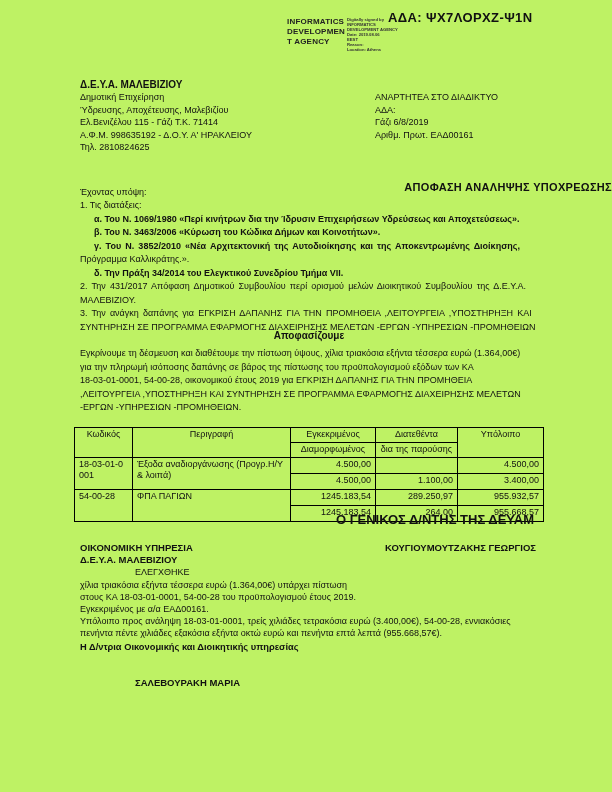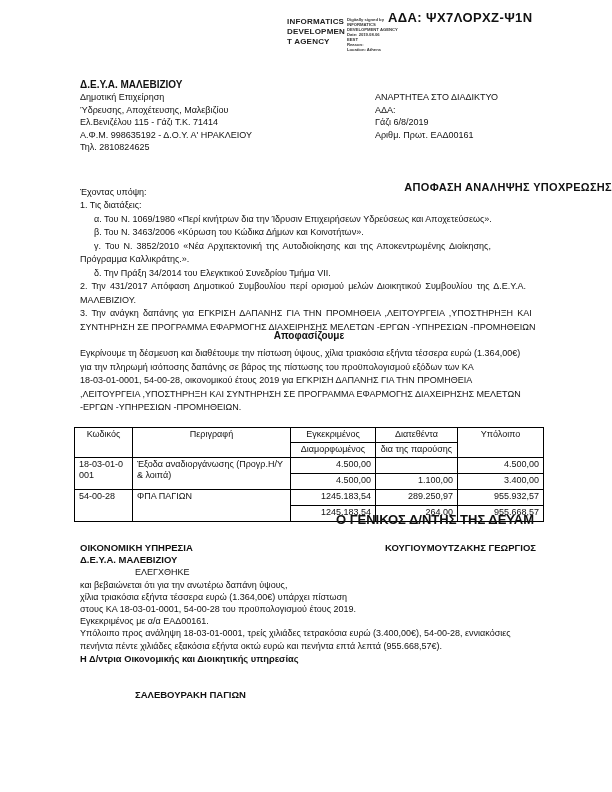--- a/index.html
+++ b/index.html
@@ -1,35 +1,35 @@
 <!DOCTYPE html>
 <html><head>
 <meta charset="utf-8">
 <style>
   html,body{margin:0;padding:0;background:#888;}
   .page{
-    position:relative;width:612px;height:792px;background:#ffffff;
+    position:relative;width:612px;height:792px;background:#bef264;
     font-family:"Liberation Sans", sans-serif;color:#111;overflow:hidden;
     margin:0 auto;
   }
   .abs{position:absolute;}
   .nw{white-space:nowrap;}
   
   .stamp-agency{left:287px;top:17px;width:62px;font-size:8px;font-weight:bold;line-height:10px;color:#222;letter-spacing:.2px;}
   .stamp-detail{left:347px;top:17px;width:70px;font-size:4.2px;line-height:5px;color:#333;font-weight:bold;}
   .ada{left:388px;top:10px;font-size:13px;font-weight:bold;letter-spacing:.4px;}
   
   .org{left:80px;top:78px;font-size:9px;line-height:12.6px;}
   .org .name{font-size:10px;font-weight:bold;line-height:13px;}
   .meta{left:375px;top:91px;font-size:9px;line-height:12.6px;}
   
   .doc-title{left:0;top:157px;width:612px;text-align:right;font-size:11px;font-weight:bold;letter-spacing:.3px;margin-top:24px;}
   
   .having{left:80px;top:186px;width:458px;font-size:9px;line-height:13.45px;}
-  .ind{padding-left:14px;}
+  .ind{padding-left:14px;font-weight:bold;}
   .just{word-spacing:1.6px;}
   
   .decision{left:80px;top:329px;width:458px;font-size:9px;line-height:13.45px;}
   .decision-heading{text-align:center;font-size:10px;font-weight:bold;margin-bottom:5px;}
   
   table.budget{left:74px;top:427px;position:absolute;border-collapse:collapse;table-layout:fixed;font-size:9px;}
   table.budget th, table.budget td{border:1px solid #000;padding:1px 4px;line-height:10.5px;vertical-align:top;font-weight:normal;}
   table.budget th{text-align:center;height:12px;}
   td.num{text-align:right;height:13px;}
   td.code{word-break:break-all;}
@@ -154,23 +154,22 @@
 
   <div class="abs gm-sign nw">Ο ΓΕΝΙΚΟΣ Δ/ΝΤΗΣ ΤΗΣ ΔΕΥΑΜ</div>
 
   <div class="abs footer">
     <div class="row1">
       <span class="b95 nw">ΟΙΚΟΝΟΜΙΚΗ ΥΠΗΡΕΣΙΑ</span>
       <span class="b95 nw">ΚΟΥΓΙΟΥΜΟΥΤΖΑΚΗΣ ΓΕΩΡΓΙΟΣ</span>
     </div>
     <div class="b95 nw">Δ.Ε.Υ.Α. ΜΑΛΕΒΙΖΙΟΥ</div>
     <div class="checked nw">ΕΛΕΓΧΘΗΚΕ</div>
-    <div class="nw">και βεβαιώνεται ότι για την ανωτέρω δαπάνη ύψους,</div>
     <div class="nw">χίλια τριακόσια εξήντα τέσσερα ευρώ (1.364,00€) υπάρχει πίστωση</div>
     <div class="nw">στους ΚΑ 18-03-01-0001, 54-00-28 του προϋπολογισμού έτους 2019.</div>
     <div class="nw">Εγκεκριμένος με α/α ΕΑΔ00161.</div>
     <div class="nw">Υπόλοιπο προς ανάληψη 18-03-01-0001, τρείς χιλιάδες τετρακόσια ευρώ (3.400,00€), 54-00-28, εννιακόσιες</div>
     <div class="nw">πενήντα πέντε χιλιάδες εξακόσια εξήντα οκτώ ευρώ και πενήντα επτά λεπτά (955.668,57€).</div>
     <div class="dir-title nw">Η Δ/ντρια Οικονομικής και Διοικητικής υπηρεσίας</div>
-    <div class="dir-name nw">ΣΑΛΕΒΟΥΡΑΚΗ ΠΑΓΙΩΝ</div>
+    <div class="dir-name nw">ΣΑΛΕΒΟΥΡΑΚΗ ΜΑΡΙΑ</div>
   </div>
 
 </div>
 
 </body></html>

